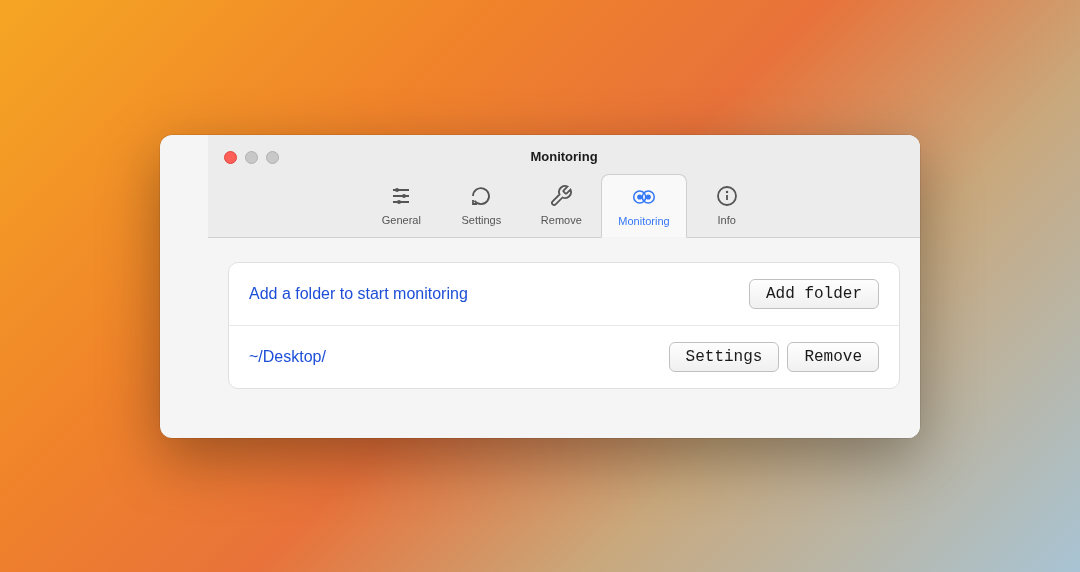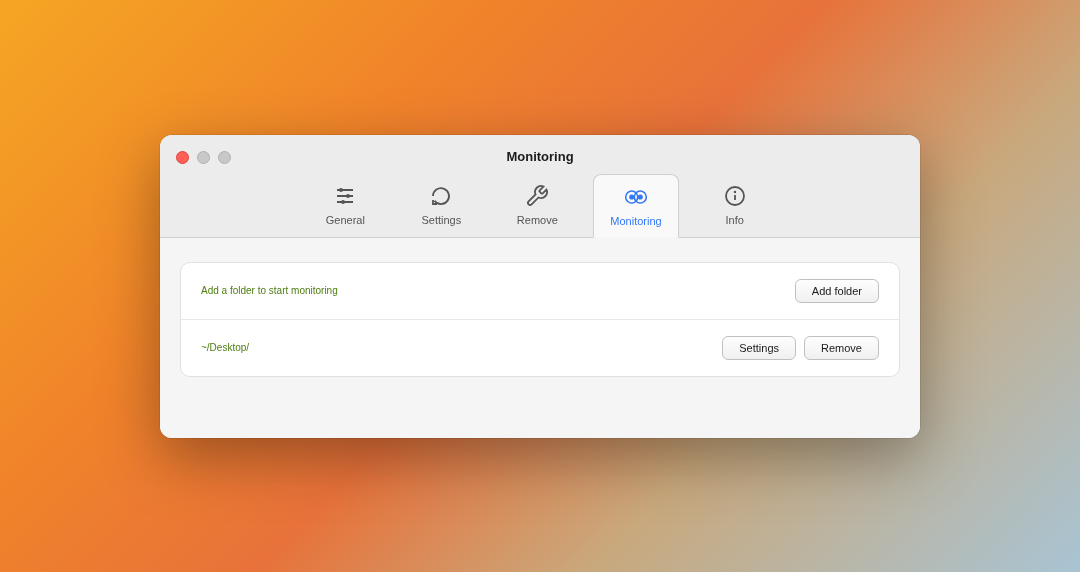--- a/index.html
+++ b/index.html
@@ -14,20 +14,21 @@
       align-items: center;
       justify-content: center;
     }
 
     .window {
       width: 760px;
       background: #f5f5f5;
       border-radius: 12px;
       box-shadow: 0 20px 60px rgba(0,0,0,0.35), 0 0 0 0.5px rgba(0,0,0,0.15);
       overflow: hidden;
+      padding-left: 48px;
     }
 
     .titlebar {
       background: #ececec;
       border-bottom: 1px solid #d0d0d0;
       padding: 14px 16px 0 16px;
       display: flex;
       flex-direction: column;
       align-items: center;
       position: relative;
@@ -54,21 +55,21 @@
 
     .window-title {
       font-size: 13px;
       font-weight: 600;
       color: #1a1a1a;
       margin-bottom: 10px;
     }
 
     .toolbar {
       display: flex;
-      gap: 16px;
+      gap: 0;
       width: 100%;
       justify-content: center;
     }
 
     .tab-item {
       display: flex;
       flex-direction: column;
       align-items: center;
       padding: 8px 16px 10px 16px;
       cursor: pointer;
@@ -129,38 +130,38 @@
       min-height: 56px;
     }
 
     .content-row + .content-row {
       border-top: 1px solid #e8e8e8;
       align-items: center;
     }
 
     .row-label {
       flex: 1;
-      font-size: 10px;
-      color: #4d7c0f;
+      font-size: 16px;
+      color: #1d4ed8;
     }
 
     .row-actions {
       display: flex;
       gap: 8px;
     }
 
     .btn {
       padding: 5px 16px;
       border-radius: 6px;
       border: 1px solid #c0c0c0;
       background: linear-gradient(to bottom, #fefefe, #f0f0f0);
-      font-size: 11px;
+      font-size: 16px;
       color: #1a1a1a;
       cursor: pointer;
-      font-family: Liberation Sans, sans-serif;
+      font-family: Liberation Mono, monospace;
     }
 
     
     .icon-svg {
       width: 24px;
       height: 24px;
     }
   </style>
 </head>
 <body>

